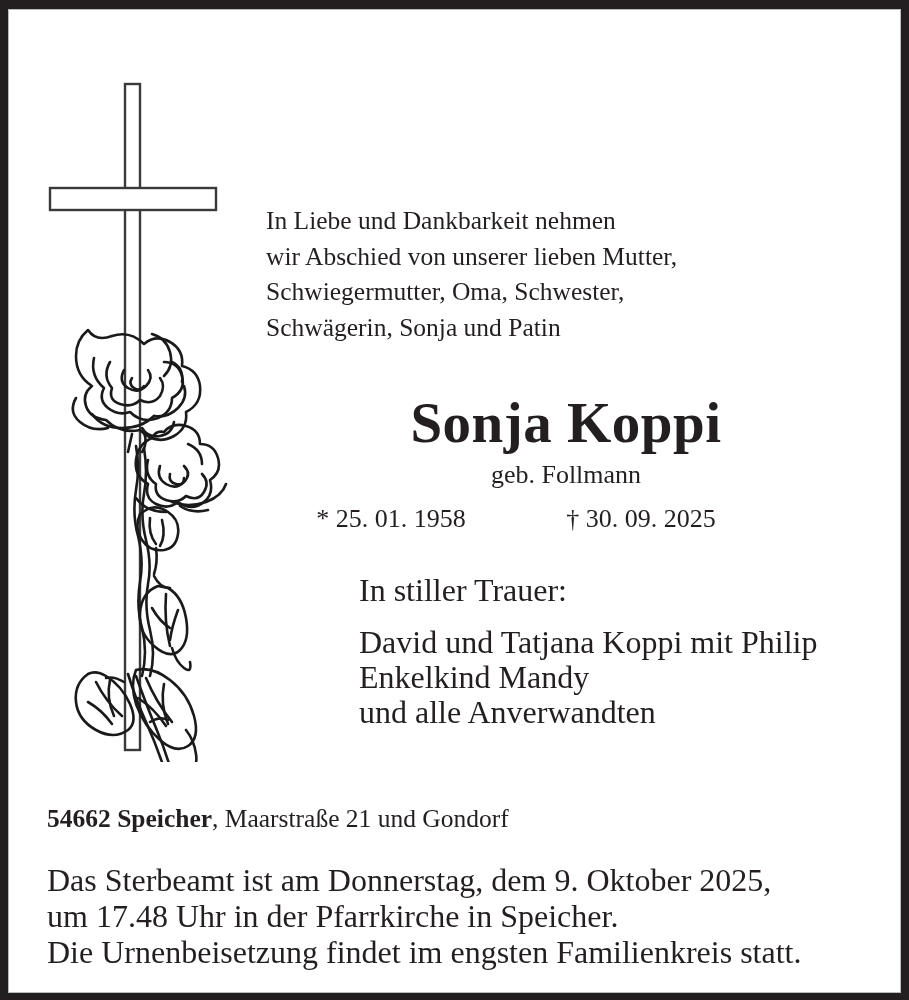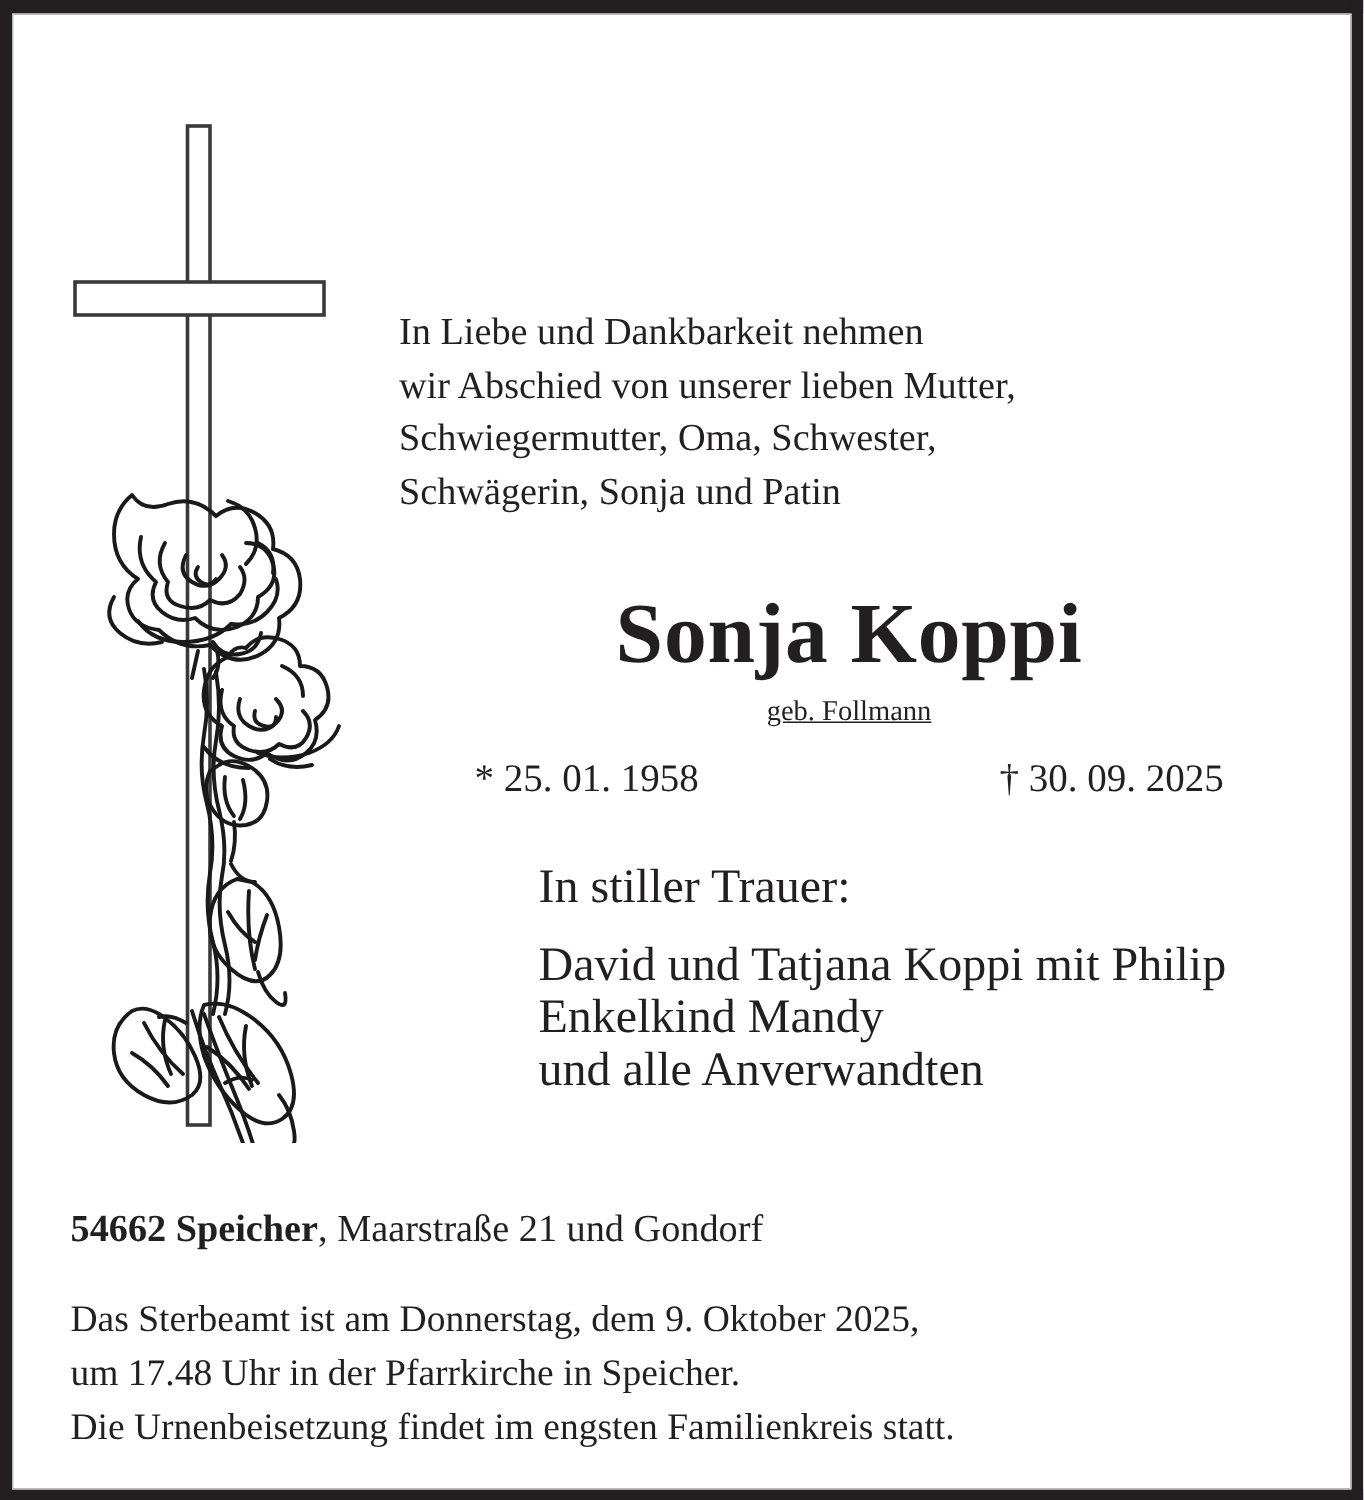--- a/index.html
+++ b/index.html
@@ -81,32 +81,30 @@
     width: 600px;
     text-align: center;
   }
   .deceased-name {
     font-size: 57px;
     font-weight: bold;
     line-height: 66px;
     letter-spacing: 0.5px;
   }
   .maiden-name {
-    font-size: 19px;
+    font-size: 26px;
     line-height: 34px;
     margin-top: 2px;
-    text-decoration: underline;
   }
   .dates {
     margin-top: 11px;
     font-size: 26px;
     line-height: 32px;
     display: flex;
-    justify-content: space-between;
-    gap: 32px;
+    justify-content: flex-start;
   }
   .date-birth { width: 250px; text-align: center; }
   .date-death { width: 250px; text-align: center; }
 
   .mourners {
     position: absolute;
     left: 359px;
     top: 573px;
     font-size: 32px;
     line-height: 35px;
@@ -123,21 +121,21 @@
     line-height: 32px;
     white-space: nowrap;
     text-align: right;
   }
   .address b { font-weight: bold; }
 
   .service {
     position: absolute;
     left: 47px;
     top: 862px;
-    font-size: 25px;
+    font-size: 32px;
     line-height: 36px;
     white-space: nowrap;
   }
 </style>
 </head>
 <body>
 
 <div id="obituary">
 
   <div class="frame-top"></div>

